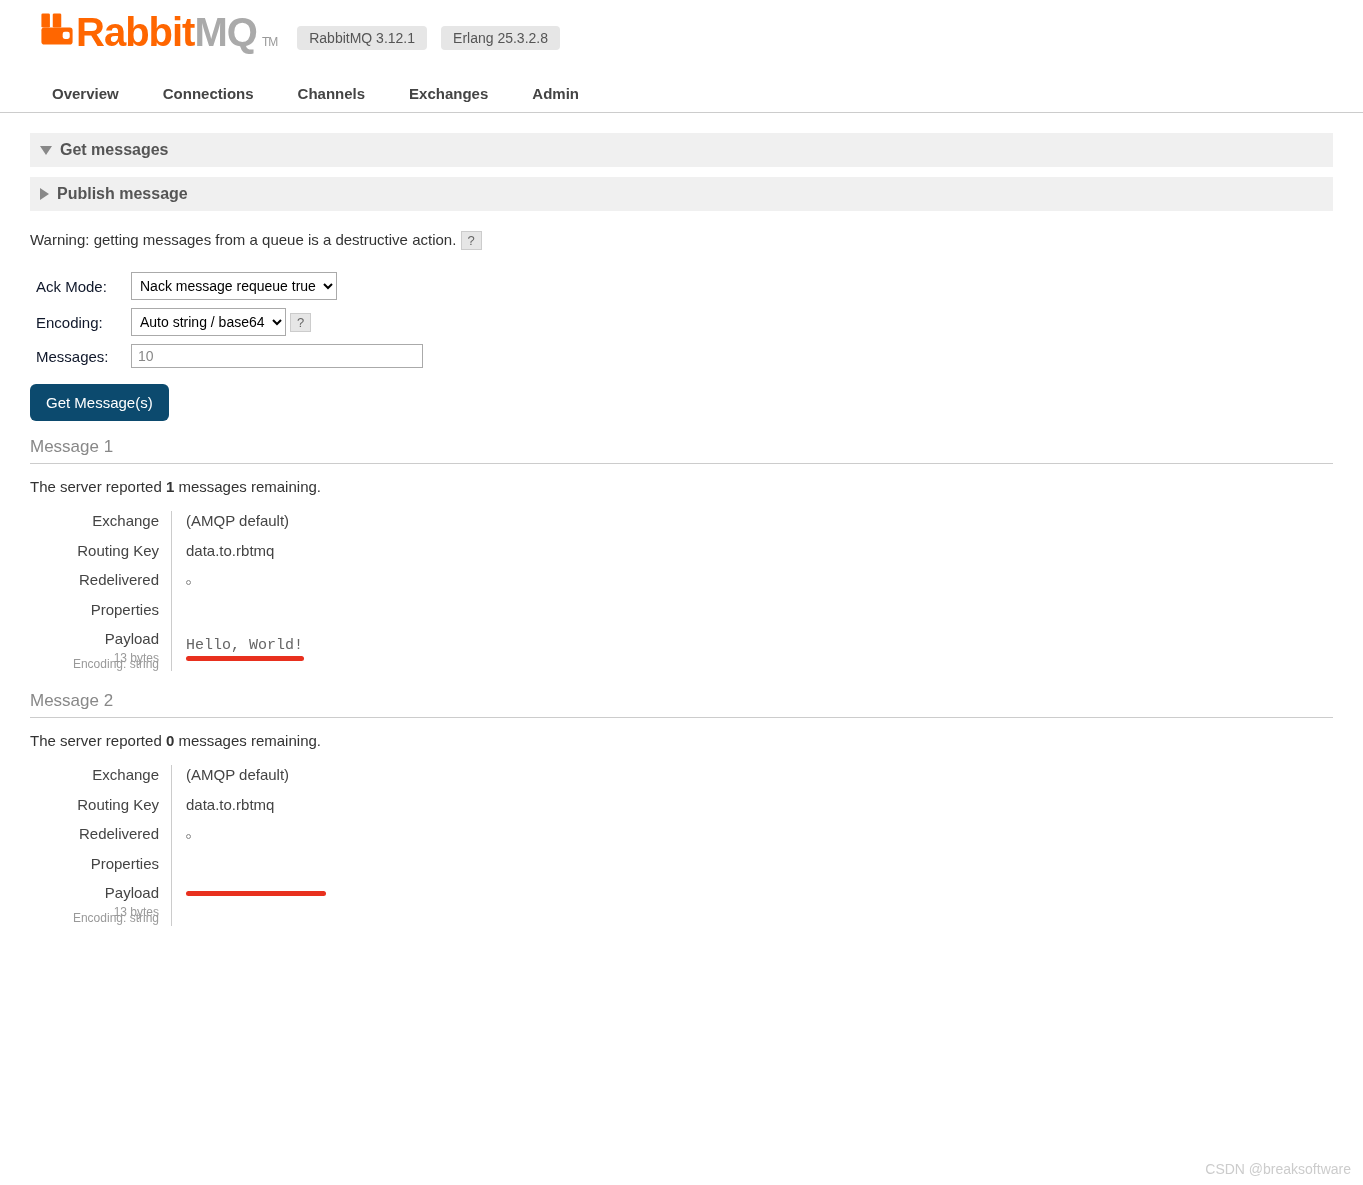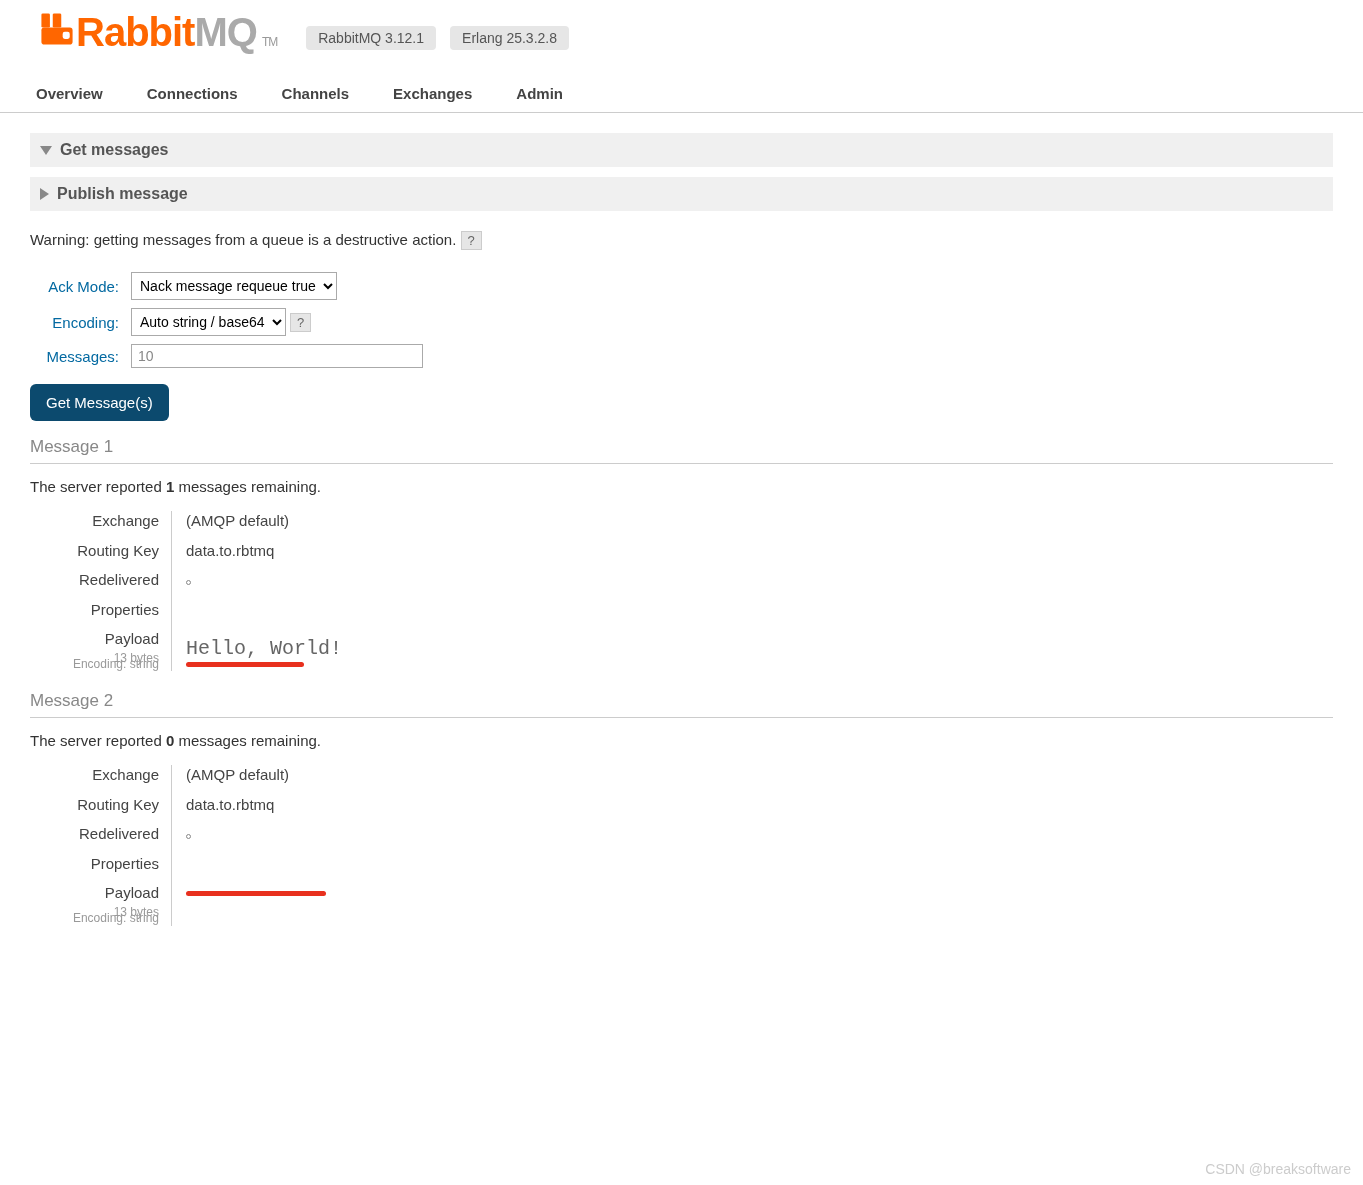--- a/index.html
+++ b/index.html
@@ -11,21 +11,21 @@
       font-family: Verdana, Arial, sans-serif;
       font-size: 14px;
       color: #444;
       background: #fff;
       padding: 0;
     }
     .header {
       display: flex;
       align-items: center;
       padding: 10px 28px 5px 40px;
-      gap: 29px;
+      gap: 20px;
     }
     .logo {
       display: flex;
       align-items: baseline;
       font-size: 40px;
       font-weight: bold;
       letter-spacing: -1px;
     }
     .logo-icon {
       color: #ff6600;
@@ -54,21 +54,21 @@
     }
     .badge {
       background: #e6e6e6;
       color: #555;
       padding: 4px 12px;
       border-radius: 4px;
       font-size: 14px;
     }
     .nav-tabs {
       display: flex;
-      padding: 0 14px;
+      padding: 0 30px;
       border-bottom: 1px solid #ccc;
       margin-top: 15px;
       text-align: right;
     }
     .nav-tab {
       padding: 10px 22px;
       color: #444;
       cursor: pointer;
       font-weight: bold;
       font-size: 15px;
@@ -122,23 +122,23 @@
     }
     .form-table {
       margin-left: 0;
       border-spacing: 0;
     }
     .form-table td {
       padding: 4px 6px;
       vertical-align: middle;
     }
     .form-table td:first-child {
-      text-align: right;
+      text-align: left;
       width: 95px;
-      color: #0369a1;
+      color: #0f172a;
       font-size: 15px;
     }
     select, input[type="text"] {
       border: 1px solid #aaa;
       padding: 3px 6px;
       font-size: 14px;
       font-family: inherit;
       background: #fff;
     }
     select {
@@ -214,21 +214,21 @@
       display: inline-block;
       width: 5px;
       height: 5px;
       border: 1px solid #888;
       border-radius: 50%;
       vertical-align: middle;
     }
     .payload-text {
       font-family: "Courier New", monospace;
       color: #666;
-      font-size: 20px;
+      font-size: 15px;
     }
     .red-underline {
       height: 5px;
       background: #e8301e;
       border-radius: 3px;
       margin-top: 2px;
     }
     .watermark {
       position: fixed;
       bottom: 8px;

